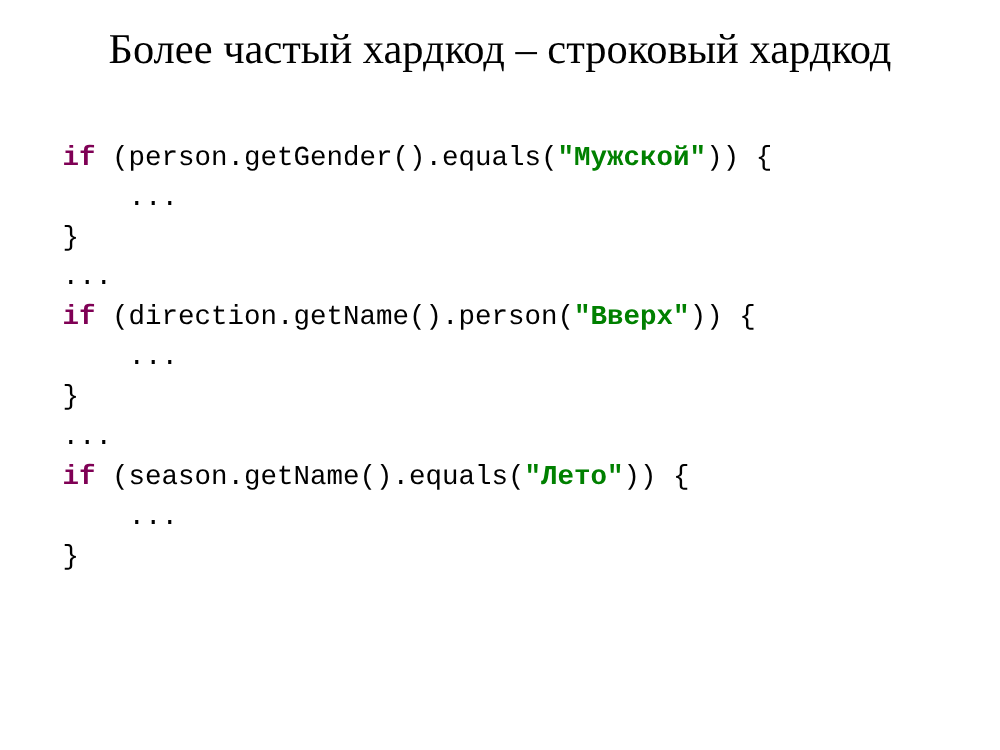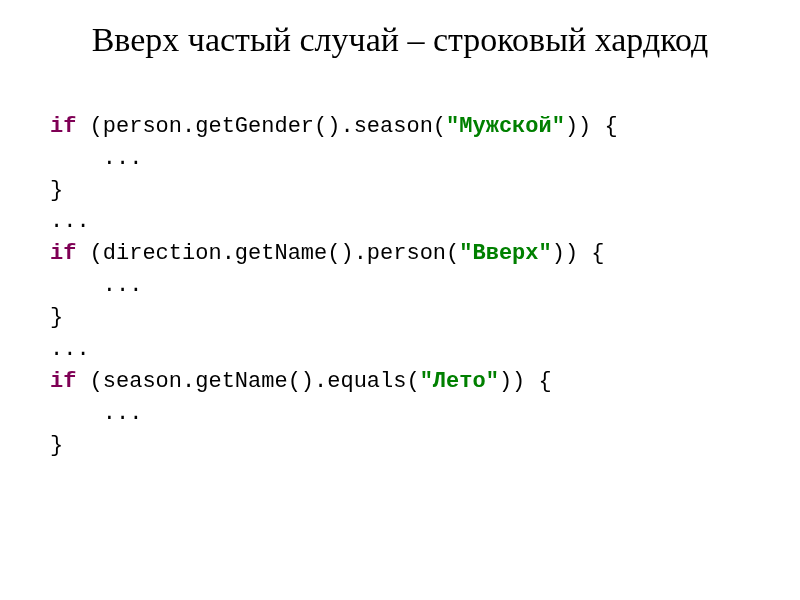--- a/index.html
+++ b/index.html
@@ -37,23 +37,23 @@
       text-align: right;
     }
     .string {
       color: #008000;
       font-weight: bold;
     }
   </style>
 </head>
 <body>
 
-<h1 class="slide-title">Вверх частый случай – строковый хардкод</h1>
+<h1 class="slide-title">Более частый хардкод – строковый хардкод</h1>
 
-<div class="code-block"><span class="keyword">if</span><span> (person.getGender().season(</span><span class="string">"Мужской"</span><span>)) {</span>
+<div class="code-block"><span class="keyword">if</span><span> (person.getGender().equals(</span><span class="string">"Мужской"</span><span>)) {</span>
 <span>    ...</span>
 <span>}</span>
 <span>...</span>
 <span class="keyword">if</span><span> (direction.getName().person(</span><span class="string">"Вверх"</span><span>)) {</span>
 <span>    ...</span>
 <span>}</span>
 <span>...</span>
 <span class="keyword">if</span><span> (season.getName().equals(</span><span class="string">"Лето"</span><span>)) {</span>
 <span>    ...</span>
 <span>}</span></div>

